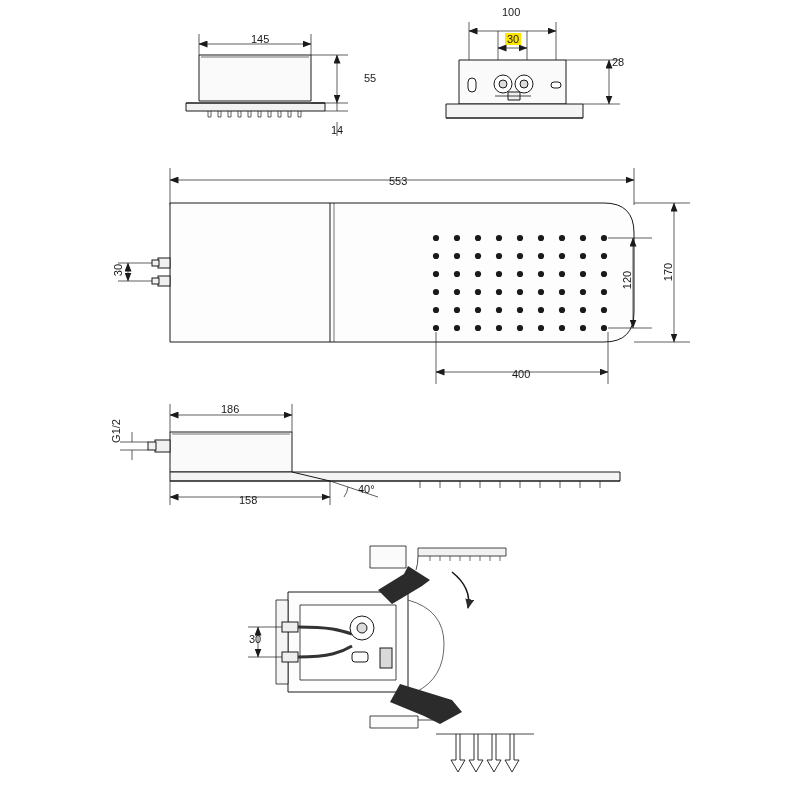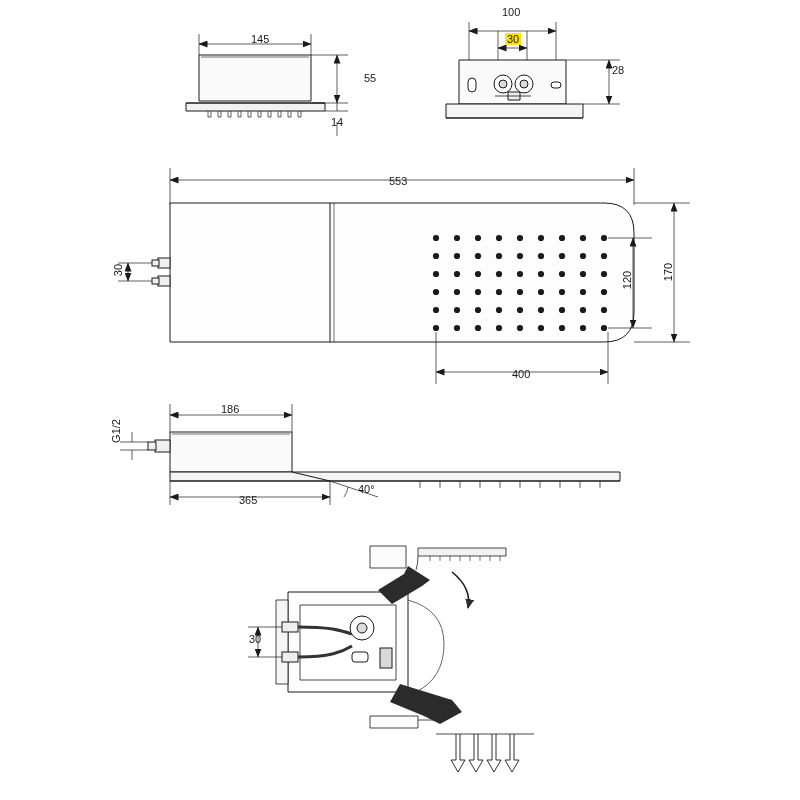--- a/index.html
+++ b/index.html
@@ -276,30 +276,30 @@
       <path d="M474,734 l0,26 l-5,0 l7,12 l7,-12 l-5,0 l0,-26"></path>
       <path d="M492,734 l0,26 l-5,0 l7,12 l7,-12 l-5,0 l0,-26"></path>
       <path d="M510,734 l0,26 l-5,0 l7,12 l7,-12 l-5,0 l0,-26"></path>
     </g>
     <line x1="436" y1="734" x2="534" y2="734" stroke-width="0.8"></line>
   </g>
 </svg>
 
 <div class="lbl" style="left:231px;top:33px;margin-left:20px;">145</div>
 <div class="lbl" style="left:340px;top:72px;padding-left:24px;">55</div>
-<div class="lbl" style="left:331px;top:116px;text-align:center;">14</div>
+<div class="lbl" style="left:331px;top:124px;text-align:center;">14</div>
 
 <div class="lbl" style="left:502px;top:6px;">100</div>
 <div class="lbl hl" style="left:505px;top:33px;">30</div>
-<div class="lbl" style="left:612px;top:64px;text-align:right;">28</div>
+<div class="lbl" style="left:612px;top:56px;text-align:right;">28</div>
 
 <div class="lbl" style="left:389px;top:166px;margin-top:9px;">553</div>
 <div class="lbl" style="left:112px;top:264px;transform:rotate(-90deg);">30</div>
 <div class="lbl" style="left:618px;top:274px;transform:rotate(-90deg);">120</div>
 <div class="lbl" style="left:659px;top:266px;transform:rotate(-90deg);">170</div>
 <div class="lbl" style="left:512px;top:368px;">400</div>
 
 <div class="lbl" style="left:221px;top:403px;">186</div>
 <div class="lbl" style="left:104px;top:425px;transform:rotate(-90deg);">G1/2</div>
-<div class="lbl" style="left:239px;top:494px;">365</div>
+<div class="lbl" style="left:239px;top:494px;">158</div>
 <div class="lbl" style="left:358px;top:483px;">40°</div>
 
 <div class="lbl" style="left:249px;top:633px;">30</div>
 
 </body></html>

